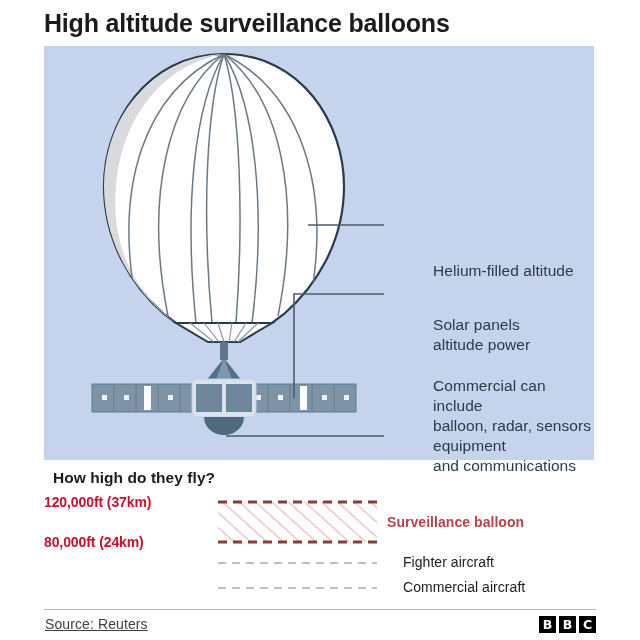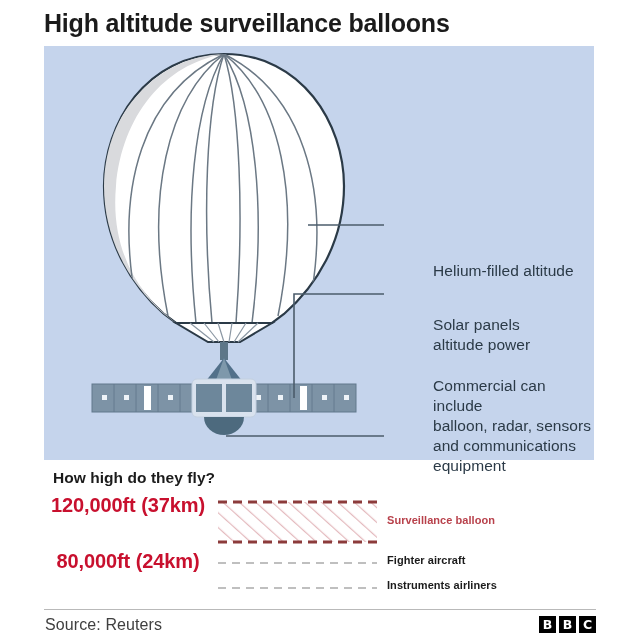--- a/index.html
+++ b/index.html
@@ -86,54 +86,55 @@
     height: 110px;
   }
   .chart-svg {
     position: absolute;
     left: 0; top: 0;
     width: 560px; height: 110px;
     display: block;
   }
   .alt-label {
     position: absolute;
-    text-align: center;
-    font-size: 20px;
+    text-align: left;
+    font-size: 14px;
     font-weight: 700;
     white-space: nowrap;
     letter-spacing: -0.1px;
   }
   .alt-label.red { color: #c8102e; }
   .alt-label.dark { color: #1b1b1b; }
 
   .series-label {
     position: absolute;
-    font-size: 11px;
+    font-size: 14px;
     white-space: nowrap;
     letter-spacing: 0.05px;
   }
   .series-label.red { color: #b8414b; font-weight: 700; }
-  .series-label.dark { color: #1b1b1b; font-weight: 700; }
+  .series-label.dark { color: #1b1b1b; font-weight: 400; margin-left: 16px; }
 
   
   .footer-rule {
     position: absolute;
     left: 44px;
     top: 609px;
     width: 552px;
     height: 1px;
     background: #b9b9b9;
   }
   .source {
     position: absolute;
     left: 45px;
     top: 616px;
-    font-size: 16px;
+    font-size: 14px;
     color: #404040;
     letter-spacing: 0.1px;
+    text-decoration: underline;
   }
   .bbc-logo {
     position: absolute;
     right: 44px;
     top: 616px;
     display: flex;
     gap: 3px;
   }
   .bbc-box {
     width: 17px;
@@ -247,22 +248,22 @@
     </div>
 
     <div class="callout callout-solar">
       <div>Solar panels</div>
       <div>altitude power</div>
     </div>
 
     <div class="callout callout-instr">
       <div>Commercial can include</div>
       <div>balloon, radar, sensors</div>
+      <div>equipment</div>
       <div>and communications</div>
-      <div>equipment</div>
     </div>
   </div>
 
   <div class="chart-heading">How high do they fly?</div>
 
   <div class="chart-area">
     <svg class="chart-svg" viewBox="0 0 560 110">
       <defs>
         <pattern id="hatch" width="11" height="11" patternTransform="rotate(-48)" patternUnits="userSpaceOnUse">
           <line x1="0" y1="0" x2="0" y2="11" stroke="#e3b9bd" stroke-width="2.4"></line>
@@ -274,25 +275,25 @@
         <line x1="174" y1="12" x2="333" y2="12" stroke="#8c3b3b" stroke-width="3" stroke-dasharray="9 6"></line>
         <line x1="174" y1="52" x2="333" y2="52" stroke="#8c3b3b" stroke-width="3" stroke-dasharray="9 6"></line>
       </g>
 
       <line x1="174" y1="73" x2="333" y2="73" stroke="#bfbfbf" stroke-width="2.2" stroke-dasharray="8 6"></line>
 
       <line x1="174" y1="98" x2="333" y2="98" stroke="#bfbfbf" stroke-width="2.2" stroke-dasharray="8 6"></line>
     </svg>
 
     <div class="alt-label red" style="left:0px;  top:4px;  width:168px;">120,000ft (37km)</div>
-    <div class="alt-label red" style="left:0px;  top:44px; width:168px;margin-top:16px;">80,000ft (24km)</div>
+    <div class="alt-label red" style="left:0px;  top:44px; width:168px;">80,000ft (24km)</div>
 
     <div class="series-label red" style="left:343px; top:24px;">Surveillance balloon</div>
     <div class="series-label dark" style="left:343px; top:64px;">Fighter aircraft</div>
-    <div class="series-label dark" style="left:343px; top:89px;">Instruments airliners</div>
+    <div class="series-label dark" style="left:343px; top:89px;">Commercial aircraft</div>
   </div>
 
   <div class="footer-rule"></div>
   <div class="source">Source: Reuters</div>
   <div class="bbc-logo">
     <div class="bbc-box">B</div>
     <div class="bbc-box">B</div>
     <div class="bbc-box">C</div>
   </div>
 

